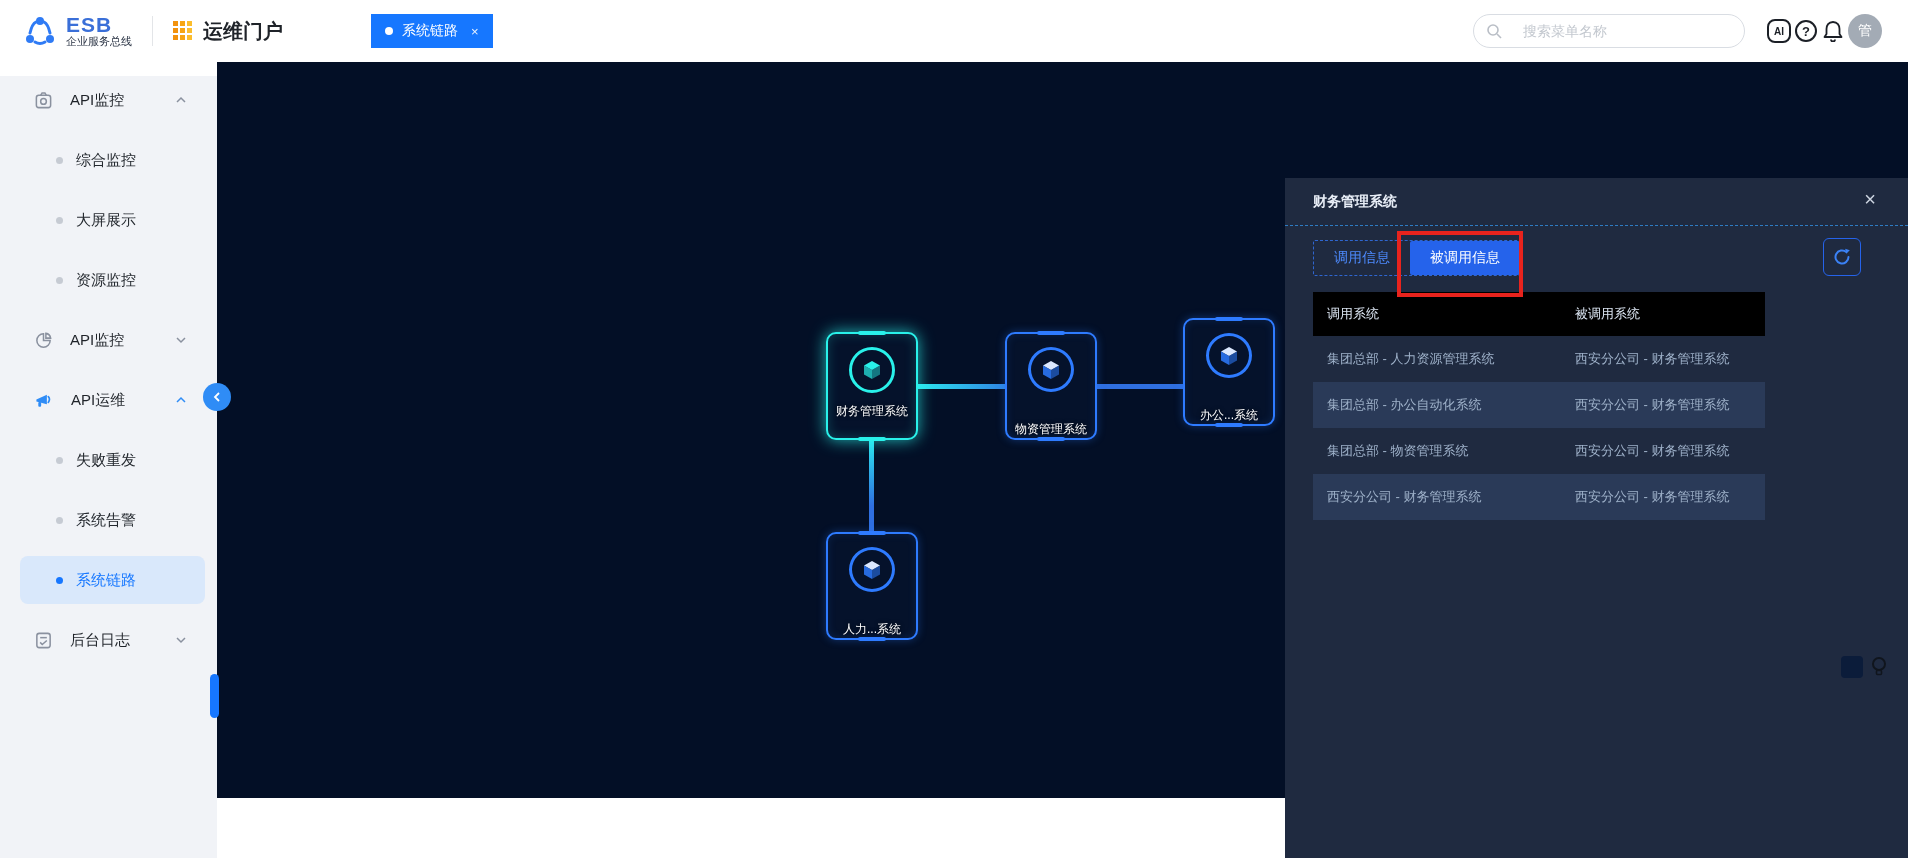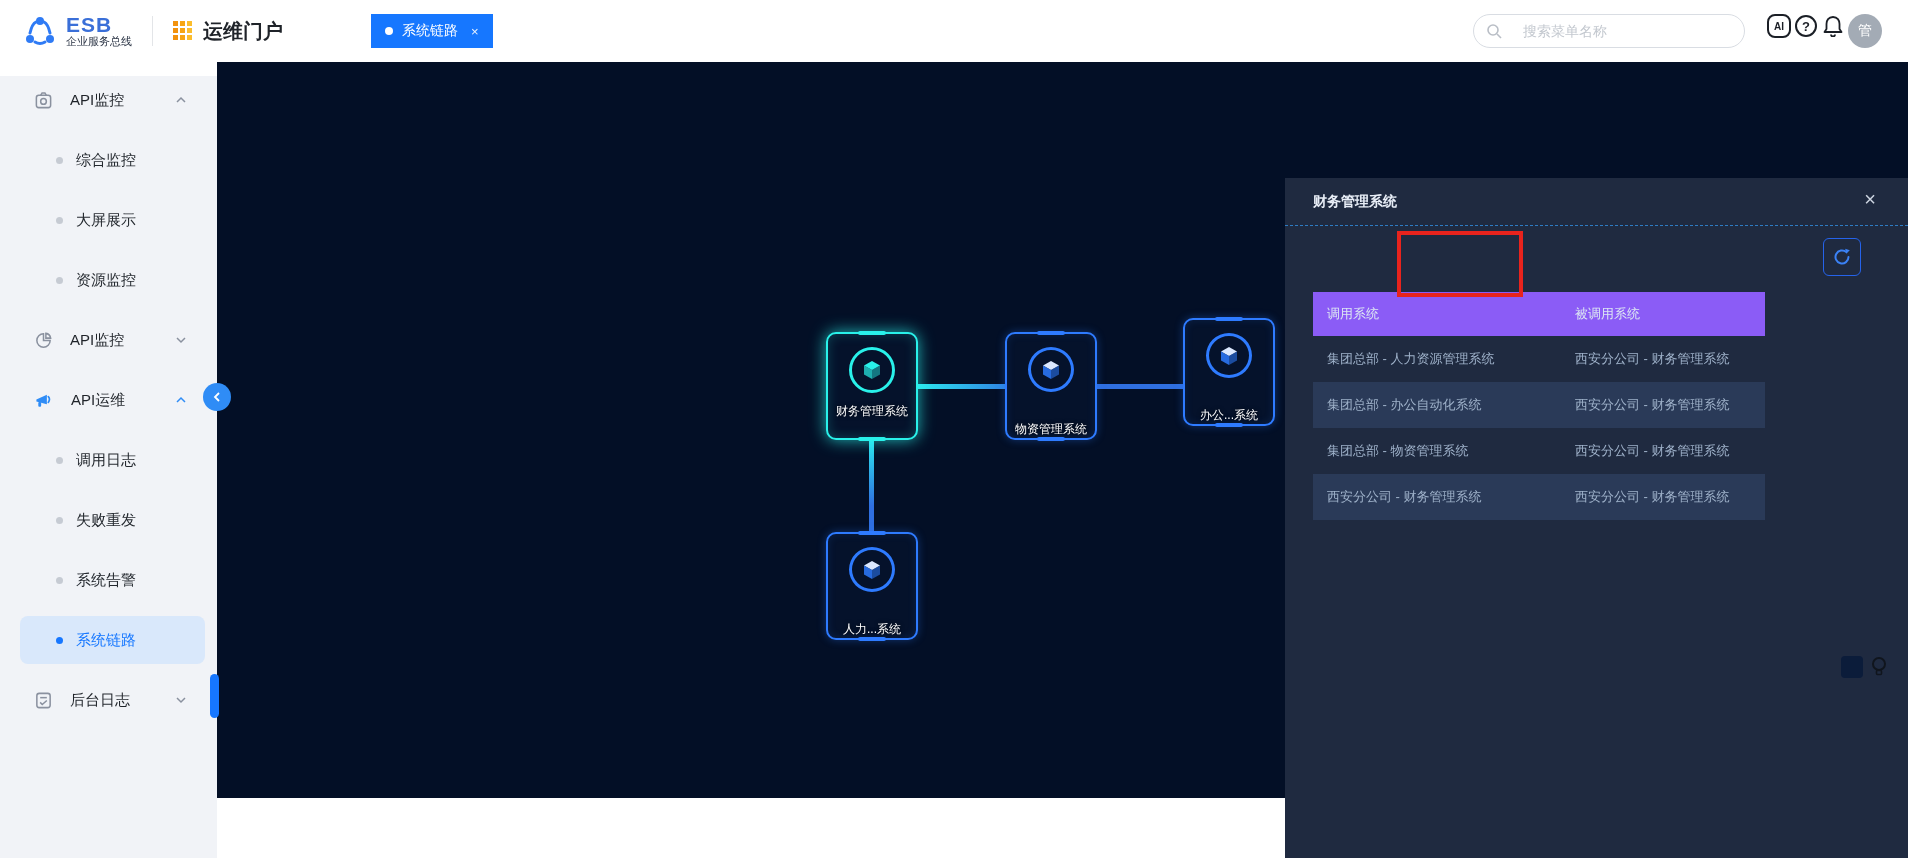--- a/index.html
+++ b/index.html
@@ -16,21 +16,21 @@
   .portal { display:flex; align-items:center; gap:10px; }
   .portal-title { font-size:20px; font-weight:bold; color:#1f2329; }
   .tab { margin-left:88px; height:34px; background:#1677ff; color:#fff; display:flex; align-items:center; padding:0 14px; gap:9px; cursor:pointer; }
   .tab-dot { width:8px; height:8px; border-radius:50%; background:#fff; }
   .tab-label { font-size:14px; }
   .tab-close { font-size:13px; opacity:.9; margin-left:4px; }
   .hdr-spacer { flex:1; }
   .search-pill { width:272px; height:34px; border:1px solid #d9dde3; border-radius:17px; display:flex; align-items:center; padding:0 12px; gap:21px; background:#fff; }
   .search-pill input { border:none; outline:none; flex:1; font-size:14px; color:#333; background:transparent; font-family:inherit; }
   .search-pill input::placeholder { color:#c3c8cf; }
-  .hdr-icons { display:flex; gap:3px; margin:0 26px 0 22px; }
+  .hdr-icons { display:flex; align-items:center; gap:3px; margin:0 26px 0 22px; }
   .icon-btn { width:24px; height:24px; display:flex; align-items:center; justify-content:center; cursor:pointer; }
   .ai-badge { width:24px; height:24px; border:2px solid #1b1f26; border-radius:8px; display:flex; align-items:center; justify-content:center; font-size:10px; font-weight:bold; color:#1b1f26; }
   .q-badge { width:22px; height:22px; border:2px solid #1b1f26; border-radius:50%; display:flex; align-items:center; justify-content:center; font-size:13px; font-weight:bold; color:#1b1f26; }
   .avatar { width:34px; height:34px; border-radius:50%; background:#a3abb5; color:#fff; display:flex; align-items:center; justify-content:center; font-size:14px; cursor:pointer; }
 
   
   .sidebar { position:absolute; left:0; top:76px; width:217px; height:796px; background:#f1f3f7; z-index:5; padding-top:0; }
   .side-item { position:relative; height:48px; margin:0 12px 12px 20px; border-radius:8px; display:flex; align-items:center; cursor:pointer; font-size:15px; color:#1f2329; }
   .side-item.section { padding-left:14px; gap:17px; }
   .side-item.sub { padding-left:36px; gap:13px; color:#24292f; }
@@ -70,21 +70,21 @@
   .panel-close { position:absolute; right:32px; top:10px; font-size:20px; color:#cdd5e1; cursor:pointer; }
   .panel-divider { position:absolute; left:0; top:47px; width:100%; border-top:1px dashed #2e7cc4; }
   .tabs-group { position:absolute; left:28px; top:62px; display:inline-flex; border:1px dashed #2f66d0; border-radius:2px; }
   .ptab { height:34px; padding:0 20px; display:flex; align-items:center; font-size:14px; cursor:pointer; }
   .ptab.inactive { color:#4d8bff; background:transparent; }
   .ptab.active { color:#fff; background:#2563eb; border-radius:2px; }
   .refresh-btn { position:absolute; left:538px; top:60px; width:38px; height:38px; border:1px solid #2563eb; border-radius:6px; display:flex; align-items:center; justify-content:center; cursor:pointer; }
   .red-annotation { position:absolute; left:112px; top:53px; width:126px; height:66px; border:4px solid #e8231d; z-index:3; pointer-events:none; }
   .ptable { position:absolute; left:28px; top:114px; width:452px; font-size:13px; }
   .prow { display:flex; align-items:center; height:46px; }
-  .prow.head { height:44px; background:#8b5cf6; color:#dce6f3; }
+  .prow.head { height:44px; background:#000000; color:#dce6f3; }
   .prow .c1 { width:262px; padding-left:14px; }
   .prow .c2 { width:190px; }
   .prow.body { color:#9fb2ca; }
   .prow.stripe { background:#2a3a58; }
   .mini-tools { position:absolute; left:556px; top:478px; display:flex; align-items:center; gap:7px; }
   .mini-square { width:22px; height:22px; background:#0b1c3a; border-radius:4px; }
   svg { display:block; }
 </style>
 </head>
 <body>
@@ -187,24 +187,20 @@
         <path d="M14.5 6 Q17 8.5 14.5 12" stroke="#2f8cf6" stroke-width="1.8" fill="none" stroke-linecap="round"></path>
         <rect x="4" y="11.5" width="3" height="5" rx="1" fill="#2f8cf6"></rect>
       </svg>
     <span>API运维</span>
     <svg class="chev" width="12" height="12" viewBox="0 0 12 12">
         <polyline points="2,8 6,4 10,8" stroke="#2f8cf6" stroke-width="1.5" fill="none"></polyline>
       </svg>
   </div>
   <div class="side-item sub">
     <span class="bullet"></span>
-    <span>调用日志</span>
-  </div>
-  <div class="side-item sub">
-    <span class="bullet"></span>
     <span>失败重发</span>
   </div>
   <div class="side-item sub">
     <span class="bullet"></span>
     <span>系统告警</span>
   </div>
   <div class="side-item sub active">
     <span class="bullet"></span>
     <span>系统链路</span>
   </div>
@@ -280,20 +276,24 @@
     </span>
     <span class="node-label">人力...系统</span>
   </div>
 </div>
 
 <div class="panel">
   <span class="panel-title">财务管理系统</span>
   <span class="panel-close">×</span>
   <div class="panel-divider"></div>
 
+  <div class="tabs-group">
+    <div class="ptab inactive">调用信息</div>
+    <div class="ptab active">被调用信息</div>
+  </div>
   <div class="red-annotation"></div>
   <div class="refresh-btn">
     <svg width="20" height="20" viewBox="0 0 20 20">
       <path d="M16.5 10 a6.5 6.5 0 1 1 -2.2 -4.9" stroke="#3b82f6" stroke-width="2" fill="none" stroke-linecap="round"></path>
       <polygon points="13.2,1.8 17.8,3.2 14.2,6.8" fill="#3b82f6"></polygon>
     </svg>
   </div>
 
   <div class="ptable">
     <div class="prow head">

